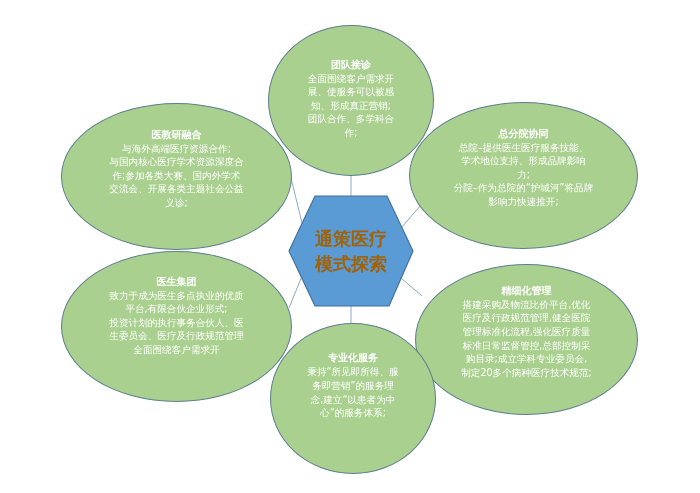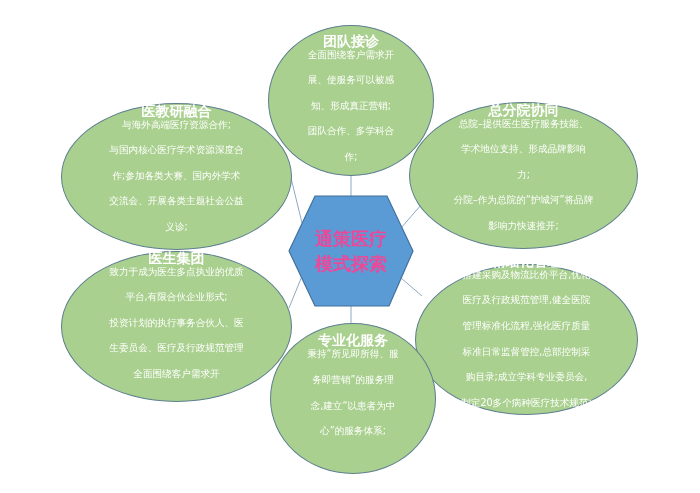--- a/index.html
+++ b/index.html
@@ -8,28 +8,28 @@
     font-family: "DejaVu Sans", "Liberation Sans", sans-serif;
   }
   #canvas { position: absolute; left: 0; top: 0; width: 700px; height: 493px; }
   svg.connectors { position: absolute; left: 0; top: 0; }
   .ellipse {
     position: absolute; box-sizing: border-box;
     background: #a9d08e; border: 1.2px solid #5d7f8e; border-radius: 50%;
     display: flex; flex-direction: column; align-items: center; justify-content: center;
     color: #ffffff; text-align: center;
   }
-  .ellipse .title { font-weight: bold; font-size: 14px; line-height: 14px; }
+  .ellipse .title { font-weight: bold; font-size: 10px; line-height: 14px; }
   .ellipse .line { font-size: 9.6px; line-height: 13.6px; white-space: nowrap; }
-  .ellipse .body { display: flex; flex-direction: column; align-items: center; gap: 12px; }
+  .ellipse .body { display: flex; flex-direction: column; align-items: center; }
   svg.hex { position: absolute; left: 0; top: 0; }
   .hex-label {
     position: absolute; left: 289px; top: 196px; width: 124px; height: 110px;
     display: flex; flex-direction: column; align-items: center; justify-content: center;
-    color: #ec4899; font-weight: bold; font-size: 18px; line-height: 25px;
+    color: #a16207; font-weight: bold; font-size: 18px; line-height: 25px;
   }
 </style>
 </head>
 <body>
 
 <div id="canvas">
 
   <svg class="connectors" width="700" height="493">
     <g stroke="#8fa9c4" stroke-width="1" fill="none">
       <line x1="351" y1="175" x2="351" y2="196"></line>

